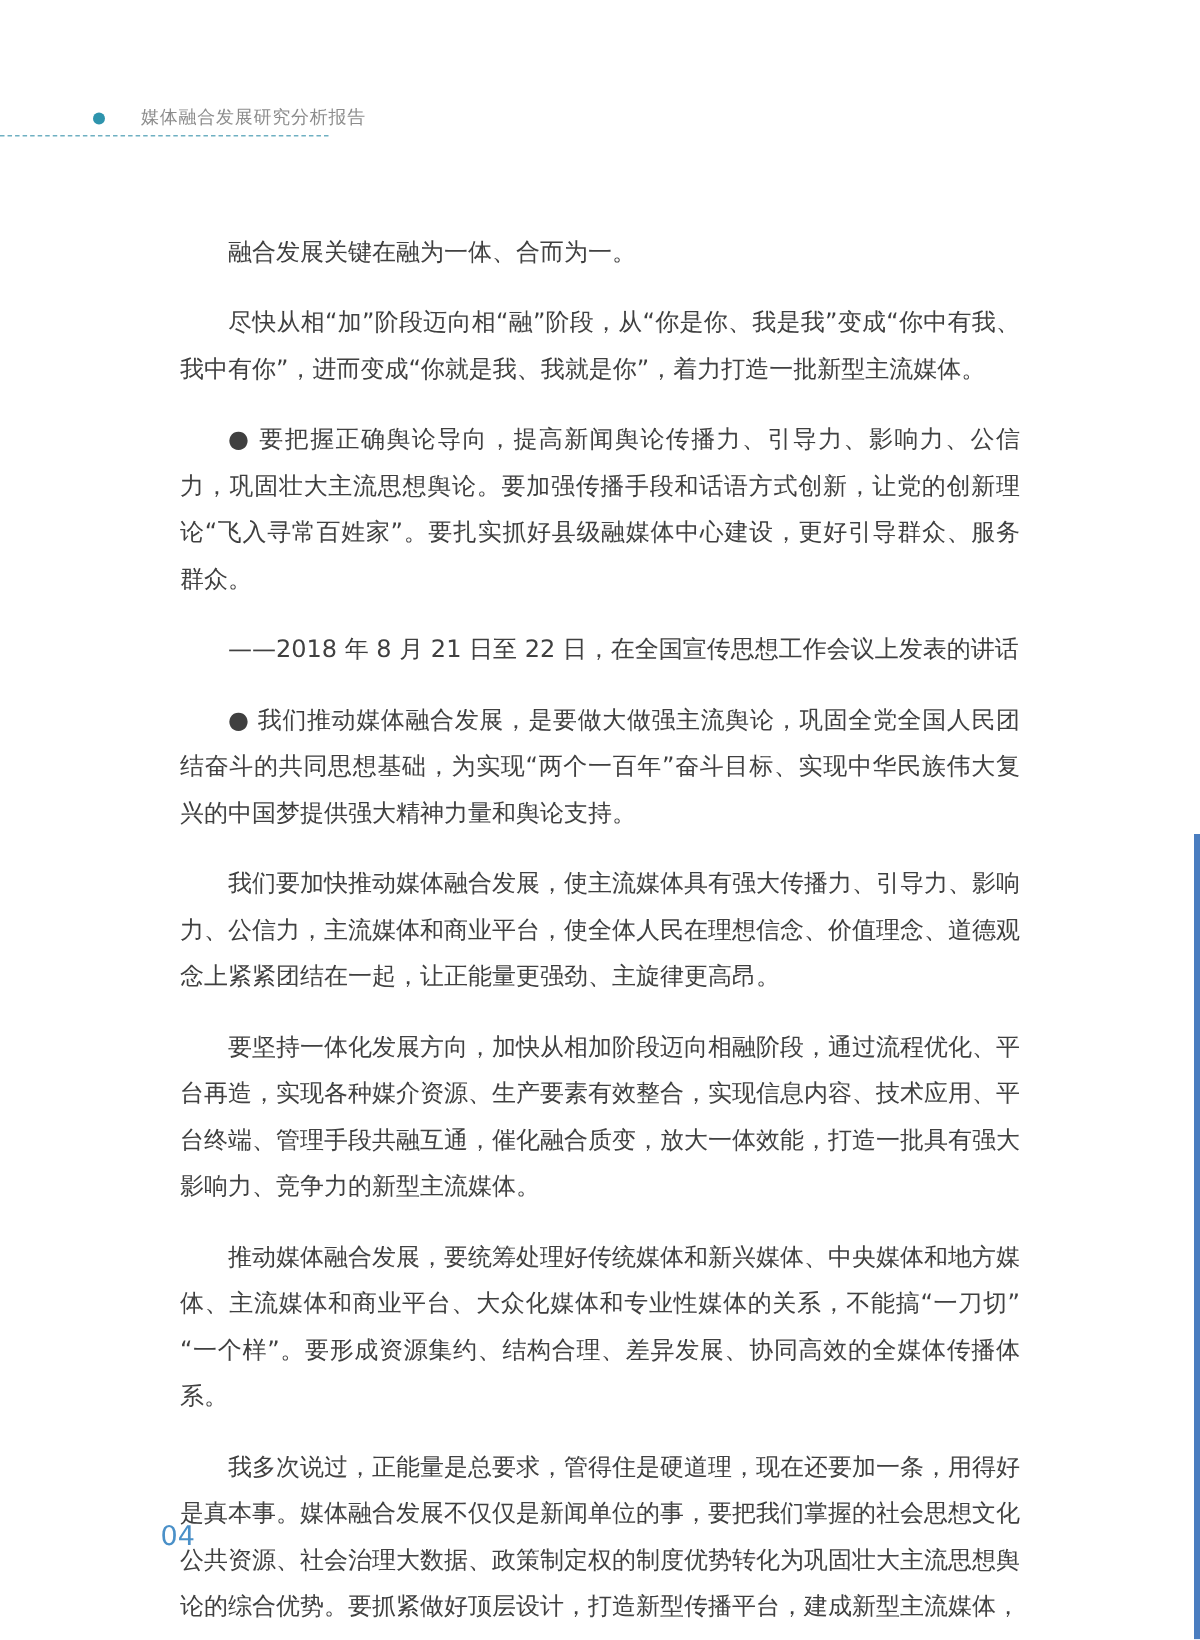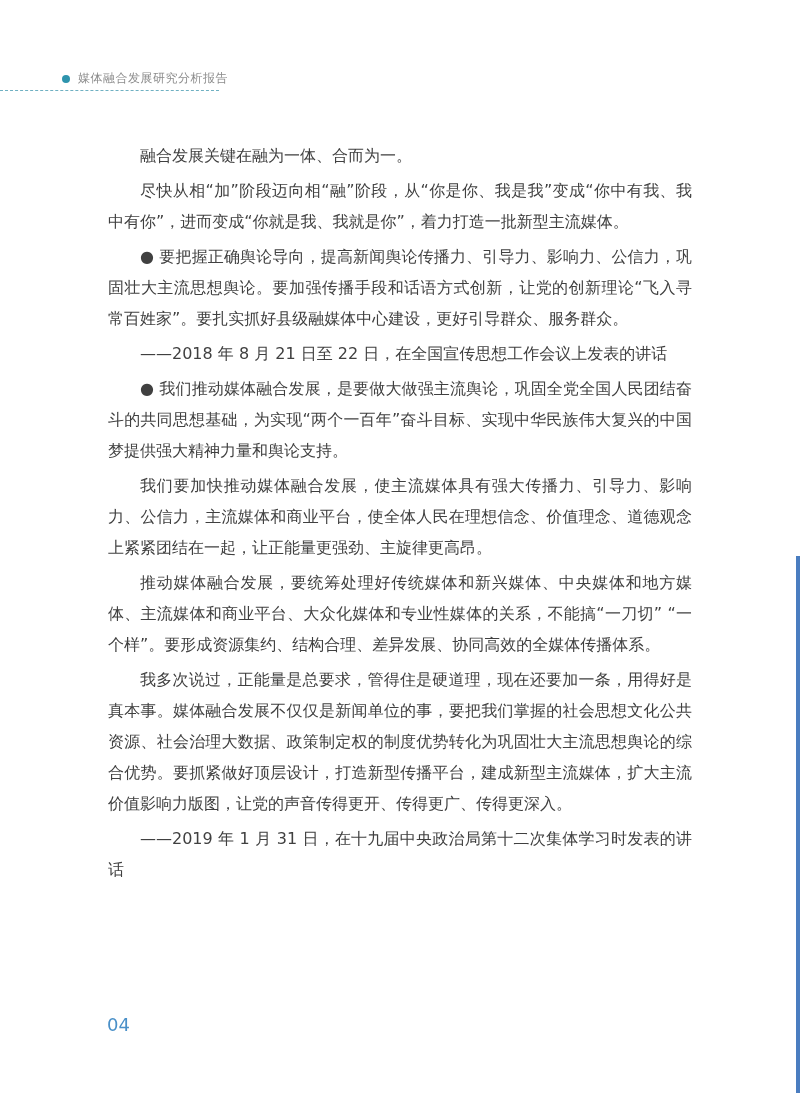--- a/index.html
+++ b/index.html
@@ -12,21 +12,21 @@
     font-family: "DejaVu Sans", "Liberation Sans", sans-serif;
   }
 
   
   .running-header {
     position: absolute;
     left: 62px;
     top: 70px;
     display: flex;
     align-items: center;
-    gap: 8px;
+    gap: 24px;
   }
   .header-bullet {
     width: 8px;
     height: 8px;
     border-radius: 50%;
     background: #2e94ad;
     flex: 0 0 auto;
   }
   .header-title {
     font-size: 12px;
@@ -47,21 +47,21 @@
     position: absolute;
     left: 104px;
     top: 136px;
     width: 592px;
     font-size: 16px;
     line-height: 31px;
     color: #404040;
     text-align: justify;
   }
   .body-text p {
-    margin: 4px;
+    margin: 16px;
     text-indent: 2em;
   }
 
   
   .page-number {
     position: absolute;
     left: 107px;
     top: 1014px;
     font-size: 18px;
     color: #4a90c8;
@@ -88,20 +88,21 @@
   </div>
   <div class="header-dashed-rule"></div>
 
   <div class="body-text">
     <p class="para body">融合发展关键在融为一体、合而为一。</p>
     <p class="para body">尽快从相“加”阶段迈向相“融”阶段，从“你是你、我是我”变成“你中有我、我中有你”，进而变成“你就是我、我就是你”，着力打造一批新型主流媒体。</p>
     <p class="para bulleted">● 要把握正确舆论导向，提高新闻舆论传播力、引导力、影响力、公信力，巩固壮大主流思想舆论。要加强传播手段和话语方式创新，让党的创新理论“飞入寻常百姓家”。要扎实抓好县级融媒体中心建设，更好引导群众、服务群众。</p>
     <p class="para attribution">——2018 年 8 月 21 日至 22 日，在全国宣传思想工作会议上发表的讲话</p>
     <p class="para bulleted">● 我们推动媒体融合发展，是要做大做强主流舆论，巩固全党全国人民团结奋斗的共同思想基础，为实现“两个一百年”奋斗目标、实现中华民族伟大复兴的中国梦提供强大精神力量和舆论支持。</p>
     <p class="para body">我们要加快推动媒体融合发展，使主流媒体具有强大传播力、引导力、影响力、公信力，主流媒体和商业平台，使全体人民在理想信念、价值理念、道德观念上紧紧团结在一起，让正能量更强劲、主旋律更高昂。</p>
+    <p class="para body">要坚持一体化发展方向，加快从相加阶段迈向相融阶段，通过流程优化、平台再造，实现各种媒介资源、生产要素有效整合，实现信息内容、技术应用、平台终端、管理手段共融互通，催化融合质变，放大一体效能，打造一批具有强大影响力、竞争力的新型主流媒体。</p>
     <p class="para body">推动媒体融合发展，要统筹处理好传统媒体和新兴媒体、中央媒体和地方媒体、主流媒体和商业平台、大众化媒体和专业性媒体的关系，不能搞“一刀切” “一个样”。要形成资源集约、结构合理、差异发展、协同高效的全媒体传播体系。</p>
     <p class="para body">我多次说过，正能量是总要求，管得住是硬道理，现在还要加一条，用得好是真本事。媒体融合发展不仅仅是新闻单位的事，要把我们掌握的社会思想文化公共资源、社会治理大数据、政策制定权的制度优势转化为巩固壮大主流思想舆论的综合优势。要抓紧做好顶层设计，打造新型传播平台，建成新型主流媒体，扩大主流价值影响力版图，让党的声音传得更开、传得更广、传得更深入。</p>
     <p class="para attribution">——2019 年 1 月 31 日，在十九届中央政治局第十二次集体学习时发表的讲话</p>
   </div>
 
   <div class="page-number">04</div>
 
   <div class="right-accent-bar"></div>
 
 </div>

